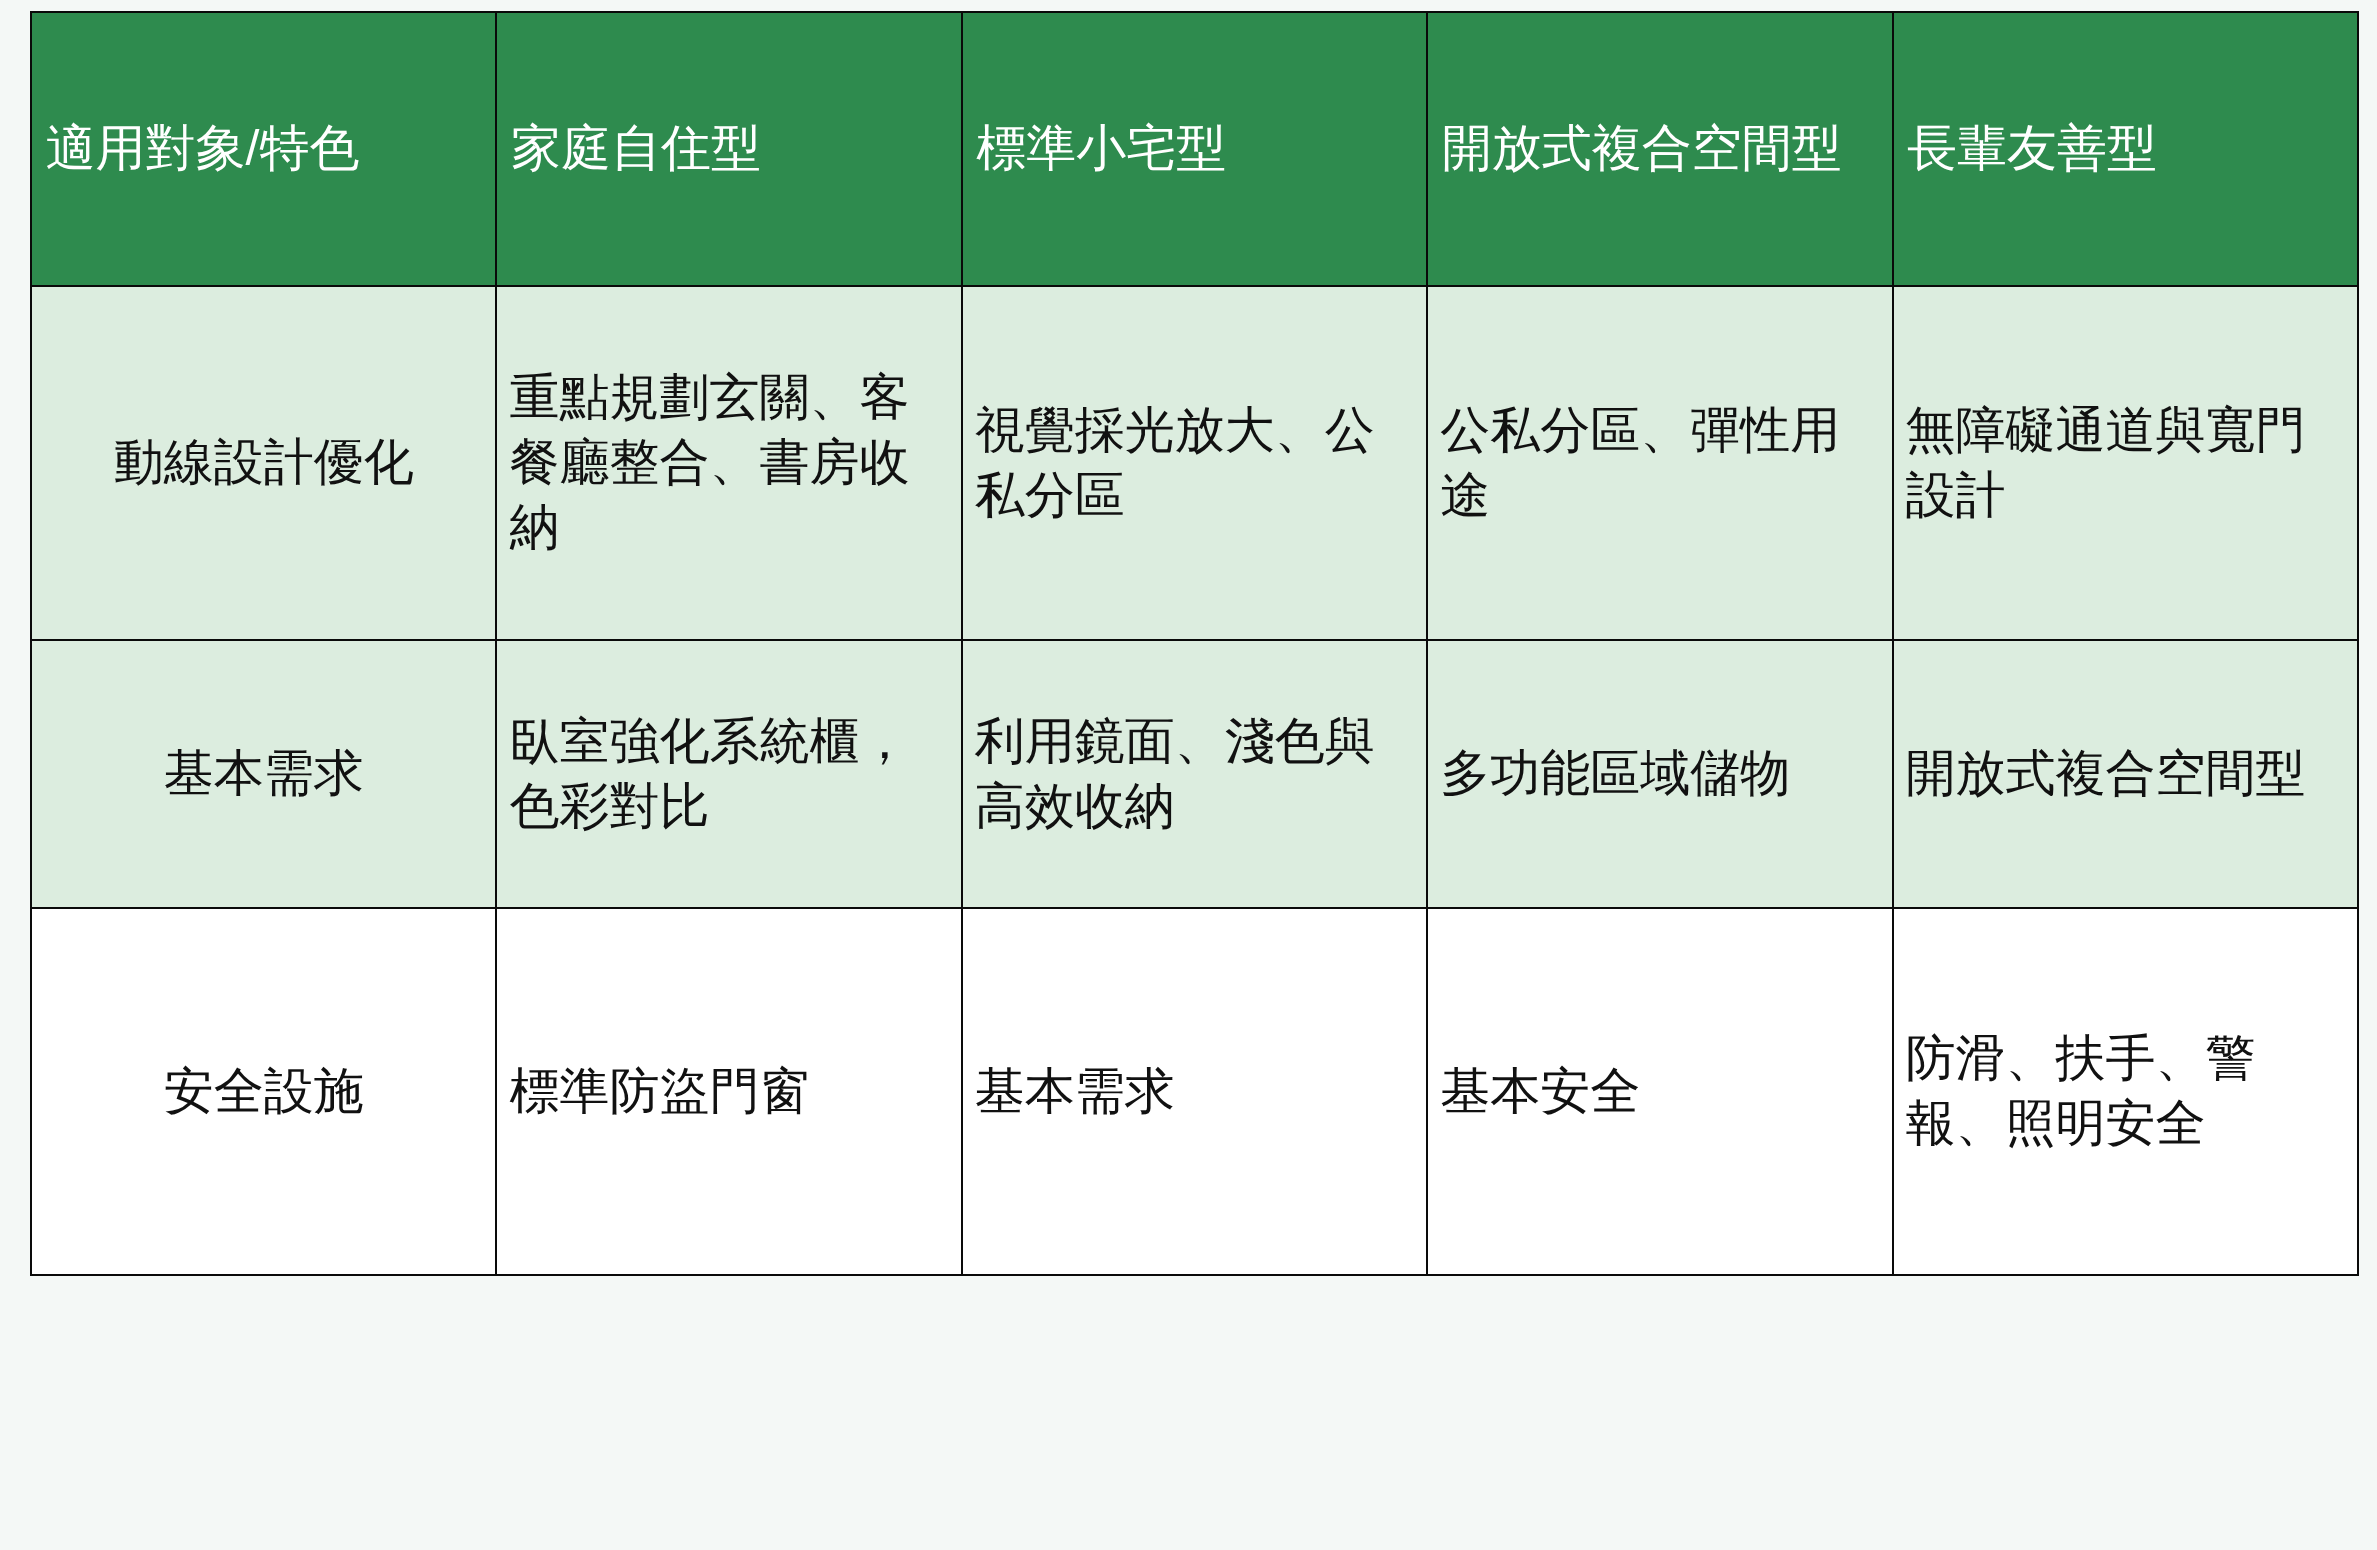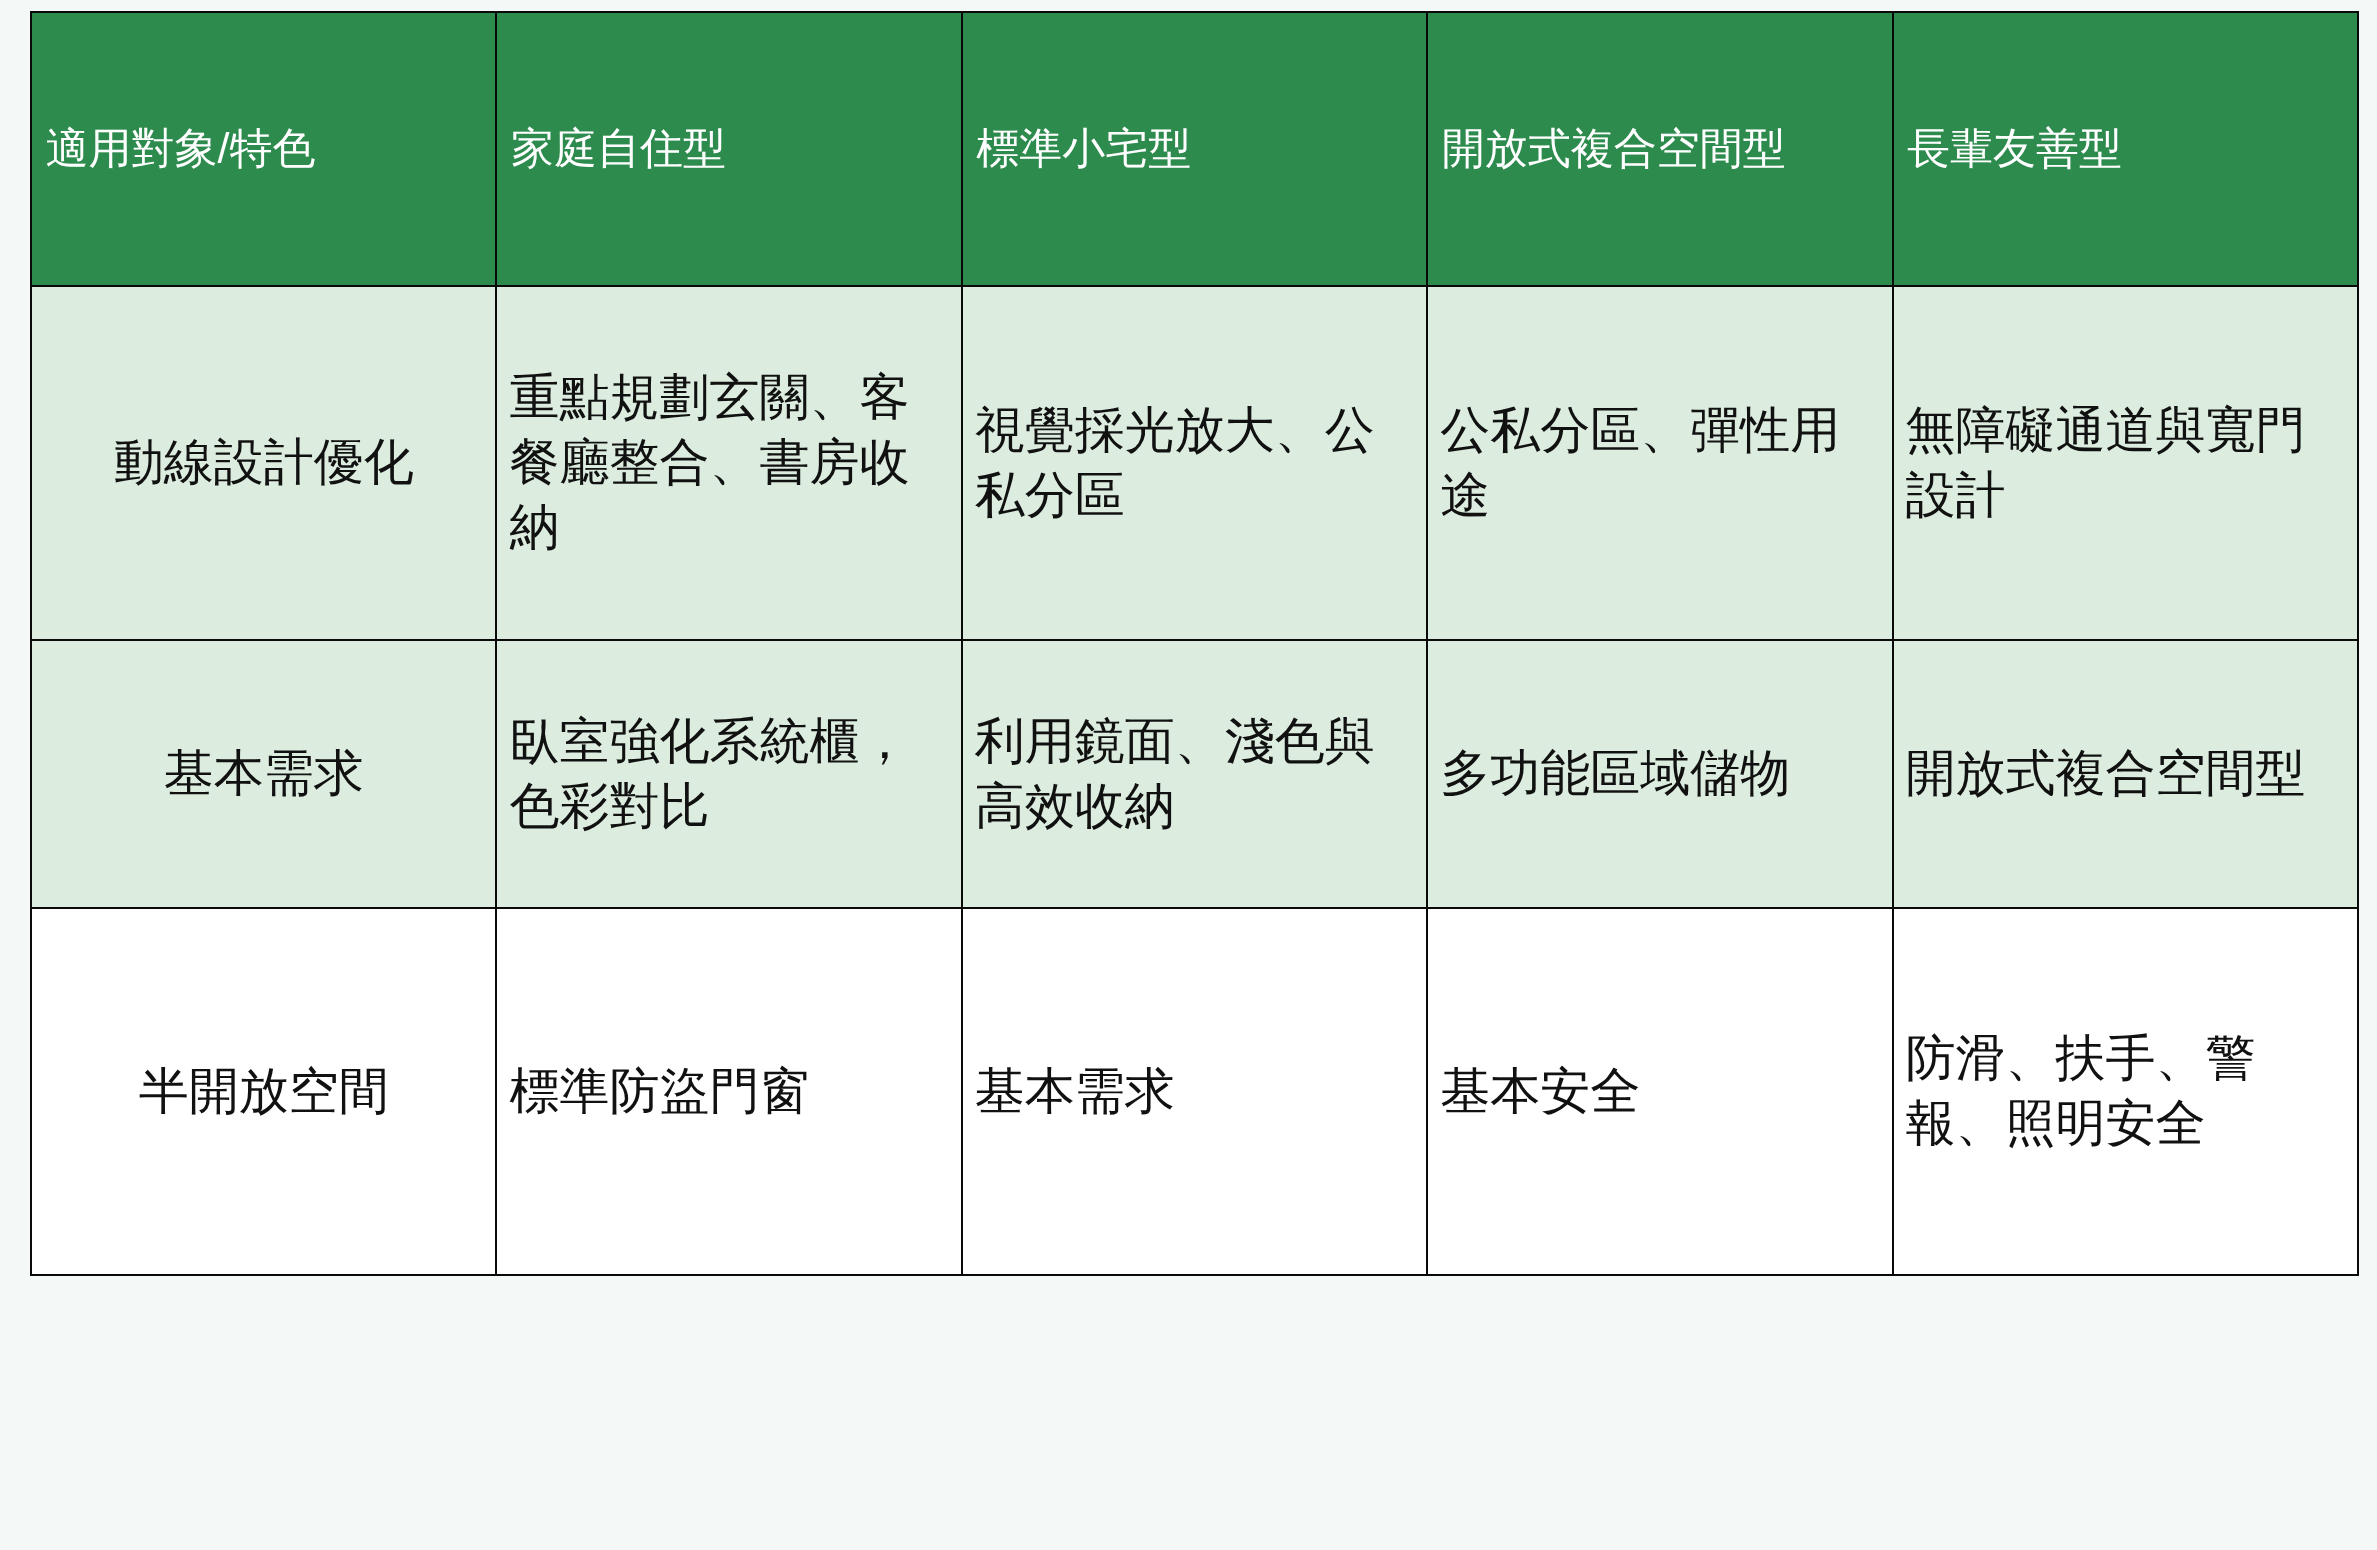--- a/index.html
+++ b/index.html
@@ -43,21 +43,21 @@
     font-weight: normal;
     line-height: 1.30;
     word-break: break-all;
     overflow-wrap: anywhere;
   }
 
   
   table.comparison thead th {
     background: #2E8B4E;
     color: #FFFFFF;
-    font-size: 43px;
+    font-size: 50px;
     height: 274px;
     padding: 6.8px 13.5px;
   }
   table.comparison thead th.col-0 { text-align: left; }
   table.comparison thead th.col-1,
   table.comparison thead th.col-2,
   table.comparison thead th.col-3,
   table.comparison thead th.col-4 { text-align: left; }
 
   
@@ -109,21 +109,21 @@
         <td>無障礙通道與寬門設計</td>
       </tr>
       <tr class="row-2 shaded">
         <td class="label-cell">基本需求</td>
         <td>臥室強化系統櫃，色彩對比</td>
         <td>利用鏡面、淺色與高效收納</td>
         <td>多功能區域儲物</td>
         <td>開放式複合空間型</td>
       </tr>
       <tr class="row-3">
-        <td class="label-cell">半開放空間</td>
+        <td class="label-cell">安全設施</td>
         <td>標準防盜門窗</td>
         <td>基本需求</td>
         <td>基本安全</td>
         <td>防滑、扶手、警報、照明安全</td>
       </tr>
     </tbody>
   </table>
 </div>
 
 

